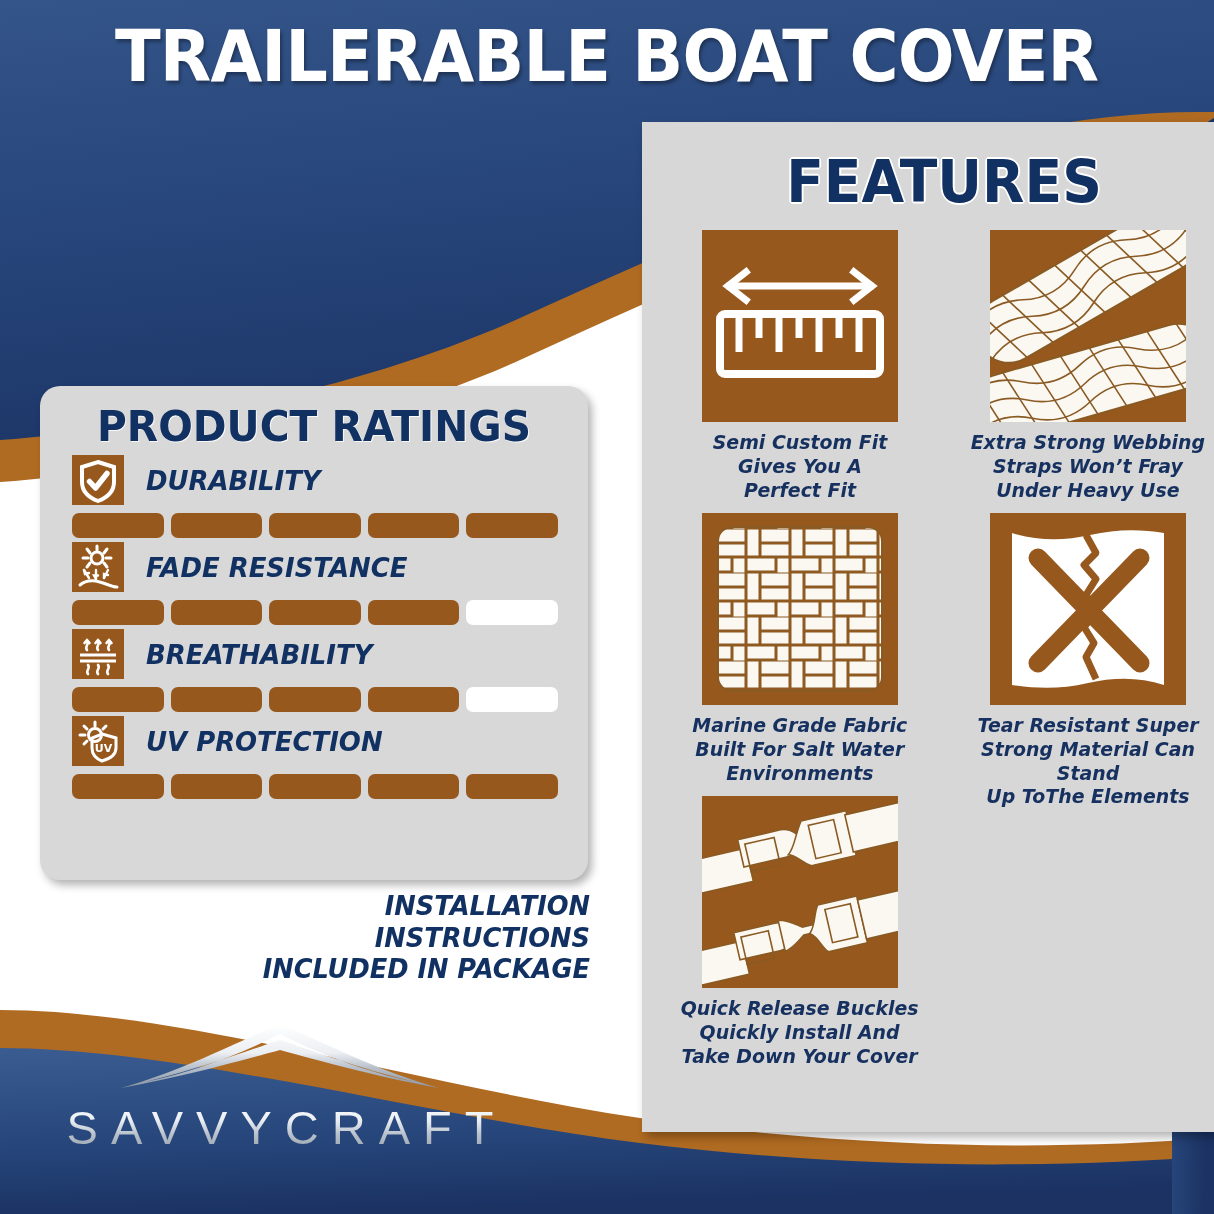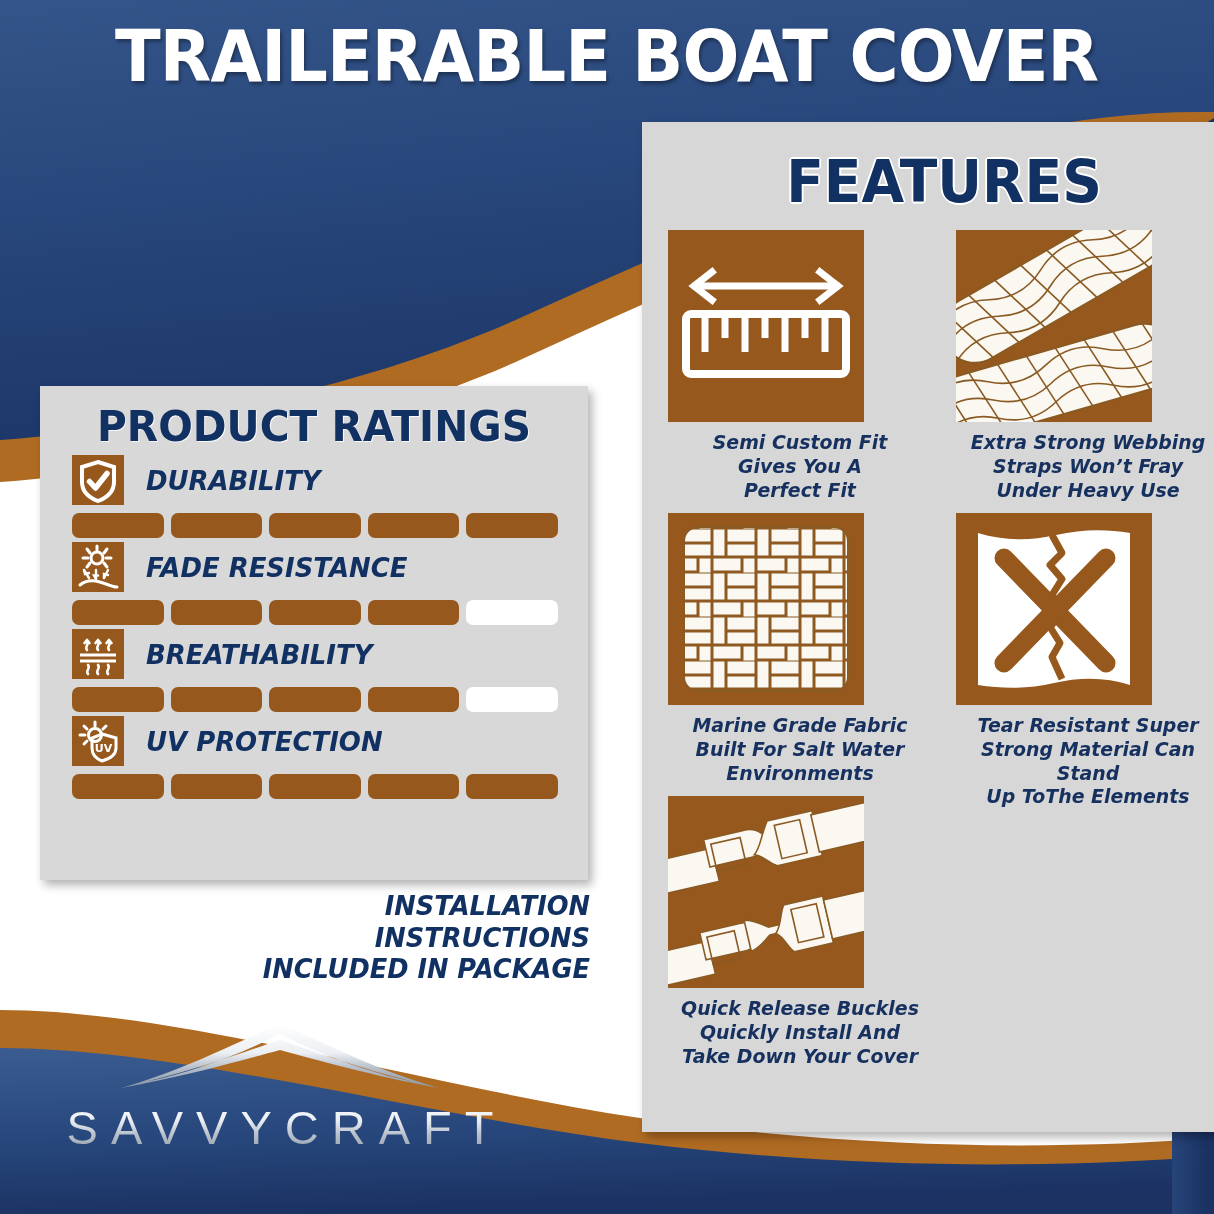--- a/index.html
+++ b/index.html
@@ -35,21 +35,21 @@
   
   .panel{
     position:absolute;
     background:#d7d7d7;
     box-shadow:4px 5px 9px rgba(0,0,0,.30);
   }
 
   
   #ratings-panel{
     left:40px; top:386px; width:548px; height:494px;
-    border-radius:0;
+    border-radius:20px;
     background:#d8d8d8;
   }
   .ratings-title{
     text-align:center;
     font-family:"DejaVu Sans", sans-serif;
     font-weight:bold;
     font-size:42px;
     color:#123163;
     letter-spacing:0px;
     padding-top:16px;
@@ -115,21 +115,21 @@
        2px 0 0 #fff, -2px 0 0 #fff, 0 2px 0 #fff, 0 -2px 0 #fff,
        1px 1px 0 #fff, -1px -1px 0 #fff, 1px -1px 0 #fff, -1px 1px 0 #fff;
   }
   .feature-grid{
     display:grid;
     grid-template-columns:1fr 1fr;
     column-gap:24px;
     row-gap:6px;
     padding:14px 26px 0 26px;
   }
-  .feature-cell{ display:flex; flex-direction:column; }
+  .feature-cell{ display:flex; flex-direction:column; align-items:center; }
   .feature-tile{
     width:196px; height:192px;
     background:#96581d;
     position:relative;
     overflow:hidden;
   }
   .feature-tile svg{ position:absolute; inset:0; width:196px; height:192px; }
   .feature-caption{
     margin-top:9px;
     text-align:center;

